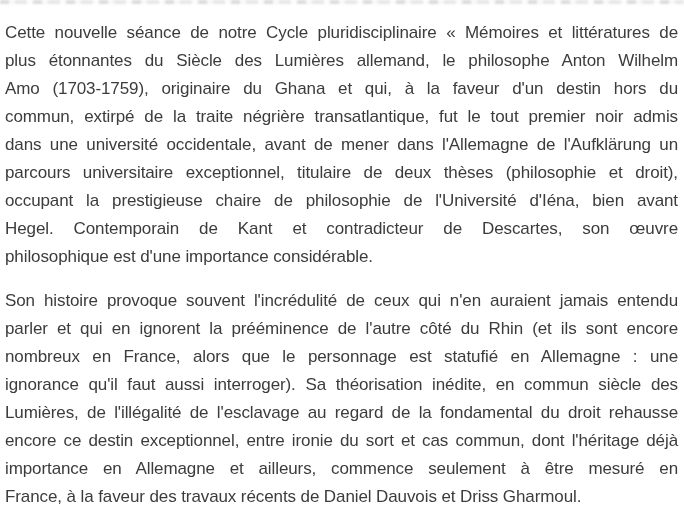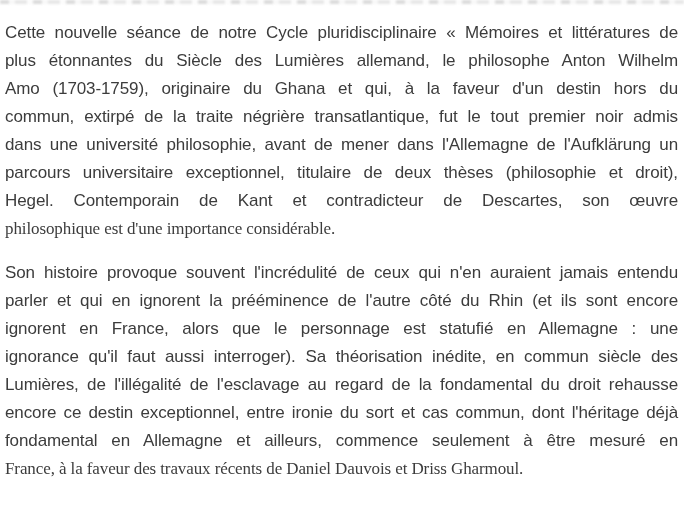--- a/index.html
+++ b/index.html
@@ -44,45 +44,45 @@
   .line {
     font-size: 17px;
     line-height: 28px;
     letter-spacing: -0.1px;
     text-align: justify;
     text-align-last: justify;
     white-space: normal;
   }
   .line.last {
     text-align-last: left;
-    font-family: Liberation Serif, serif;
   }
 </style>
 </head>
 <body>
 
 <div class="remnant"></div>
 
 <div class="page">
 
   <div class="para">
     <div class="line">Cette nouvelle séance de notre Cycle pluridisciplinaire « Mémoires et littératures de</div>
     <div class="line">plus étonnantes du Siècle des Lumières allemand, le philosophe Anton Wilhelm</div>
     <div class="line">Amo (1703-1759), originaire du Ghana et qui, à la faveur d'un destin hors du</div>
     <div class="line">commun, extirpé de la traite négrière transatlantique, fut le tout premier noir admis</div>
-    <div class="line">dans une université philosophie, avant de mener dans l'Allemagne de l'Aufklärung un</div>
+    <div class="line">dans une université occidentale, avant de mener dans l'Allemagne de l'Aufklärung un</div>
     <div class="line">parcours universitaire exceptionnel, titulaire de deux thèses (philosophie et droit),</div>
+    <div class="line">occupant la prestigieuse chaire de philosophie de l'Université d'Iéna, bien avant</div>
     <div class="line">Hegel. Contemporain de Kant et contradicteur de Descartes, son œuvre</div>
     <div class="line last">philosophique est d'une importance considérable.</div>
   </div>
 
   <div class="para">
     <div class="line">Son histoire provoque souvent l'incrédulité de ceux qui n'en auraient jamais entendu</div>
     <div class="line">parler et qui en ignorent la prééminence de l'autre côté du Rhin (et ils sont encore</div>
-    <div class="line">ignorent en France, alors que le personnage est statufié en Allemagne : une</div>
+    <div class="line">nombreux en France, alors que le personnage est statufié en Allemagne : une</div>
     <div class="line">ignorance qu'il faut aussi interroger). Sa théorisation inédite, en commun siècle des</div>
     <div class="line">Lumières, de l'illégalité de l'esclavage au regard de la fondamental du droit rehausse</div>
     <div class="line">encore ce destin exceptionnel, entre ironie du sort et cas commun, dont l'héritage déjà</div>
-    <div class="line">fondamental en Allemagne et ailleurs, commence seulement à être mesuré en</div>
+    <div class="line">importance en Allemagne et ailleurs, commence seulement à être mesuré en</div>
     <div class="line last">France, à la faveur des travaux récents de Daniel Dauvois et Driss Gharmoul.</div>
   </div>
 
 </div>
 
 </body></html>

